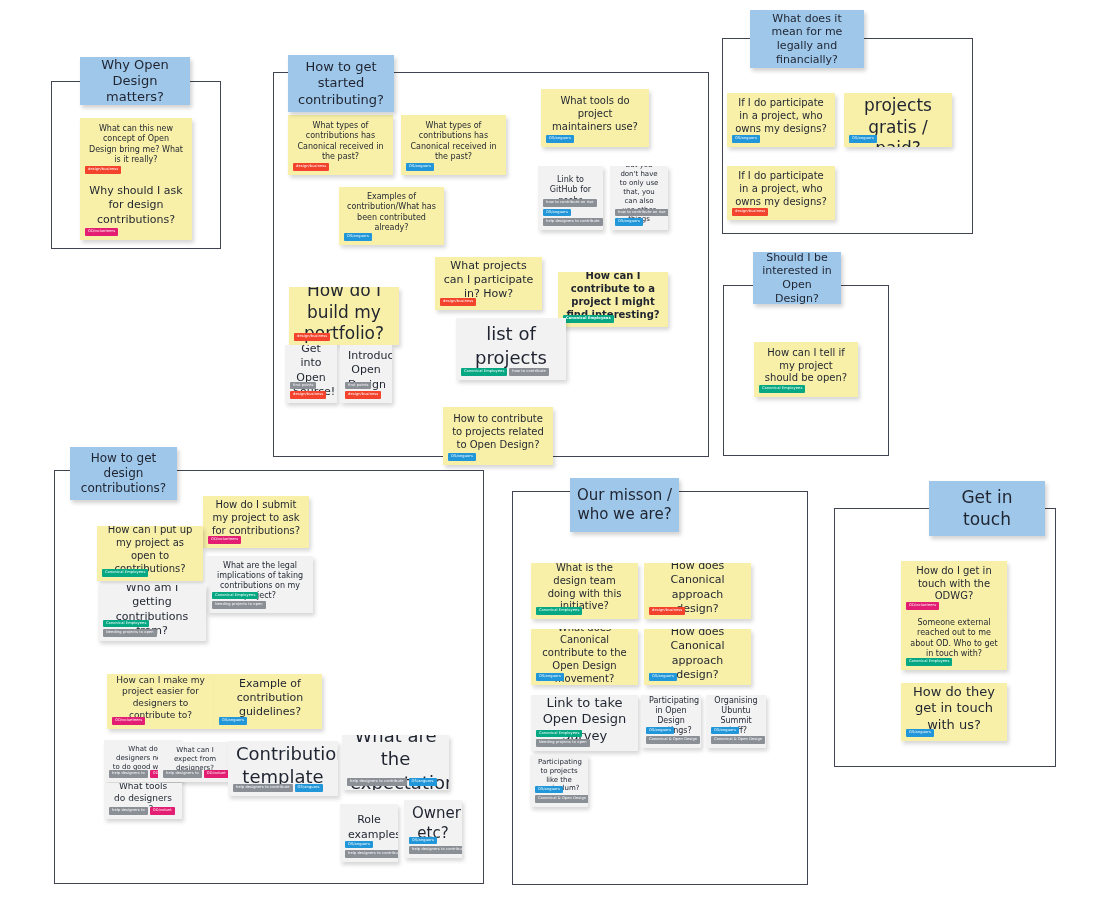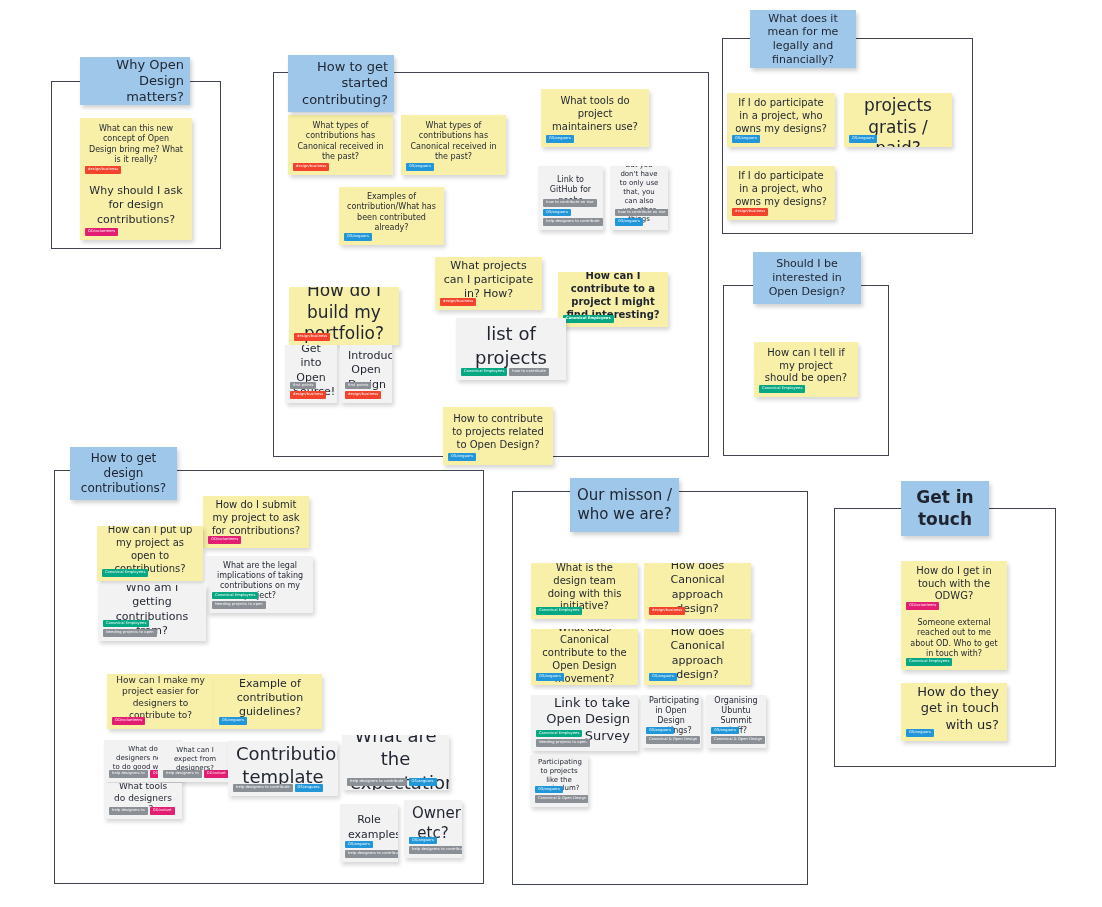--- a/index.html
+++ b/index.html
@@ -76,21 +76,21 @@
   .t-lang{background:#2196d8;}
   .t-canon{background:#06a884;}
   .t-grey{background:#8b8f96;}
 
   
   .s8{font-size:8px;}
   .s9{font-size:9px;}
   .s10{font-size:10px;}
   .s11{font-size:11px;}
   .s12{font-size:12px;}
-  .s13{font-size:13px;text-align:right;}
+  .s13{font-size:13px;}
   .s15{font-size:15px;}
   .s17{font-size:17px;}
   .s18{font-size:18px;}
 </style>
 </head>
 <body>
 
 <div class="board">
 
   <div class="frame" style="left:51px;top:81px;width:170px;height:168px;"></div>
@@ -204,21 +204,21 @@
   </div>
 
   <div class="note yellow s10" style="left:443px;top:379px;width:110px;height:58px;margin-top:28px;">
     <div class="txt">How to contribute to projects related to Open Design?</div>
     <div class="tags">
       <span class="tag t-lang">OS/anguors</span>
     </div>
   </div>
 
   <div class="frame" style="left:722px;top:38px;width:251px;height:196px;"></div>
-  <div class="frame-title s11" style="left:750px;top:10px;width:106px;height:58px;">What does it mean for me legally and financially?</div>
+  <div class="frame-title s11" style="left:750px;top:10px;width:114px;height:58px;">What does it mean for me legally and financially?</div>
 
   <div class="note yellow s10" style="left:727px;top:93px;width:108px;height:54px;">
     <div class="txt">If I do participate in a project, who owns my designs?</div>
     <div class="tags">
       <span class="tag t-lang">OS/anguors</span>
     </div>
   </div>
 
   <div class="note yellow s17" style="left:844px;top:93px;width:108px;height:54px;">
     <div class="txt">Are projects gratis / paid?</div>
@@ -228,21 +228,21 @@
   </div>
 
   <div class="note yellow s10" style="left:727px;top:166px;width:108px;height:54px;">
     <div class="txt">If I do participate in a project, who owns my designs?</div>
     <div class="tags">
       <span class="tag t-design">design/business</span>
     </div>
   </div>
 
   <div class="frame" style="left:723px;top:285px;width:166px;height:171px;"></div>
-  <div class="frame-title s11" style="left:753px;top:252px;width:108px;height:52px;">Should I be interested in Open Design?</div>
+  <div class="frame-title s11" style="left:753px;top:252px;width:88px;height:52px;">Should I be interested in Open Design?</div>
 
   <div class="note yellow s10" style="left:754px;top:342px;width:104px;height:55px;">
     <div class="txt">How can I tell if my project should be open?</div>
     <div class="tags">
       <span class="tag t-canon">Canonical Employees</span>
     </div>
   </div>
 
   <div class="frame" style="left:54px;top:470px;width:430px;height:414px;"></div>
   <div class="frame-title s12" style="left:70px;top:447px;width:107px;height:53px;">How to get design contributions?</div>
@@ -404,21 +404,21 @@
 
   <div class="note grey s7" style="left:530px;top:755px;width:58px;height:52px;font-size:7px;padding-bottom:18px;">
     <div class="txt">Participating to projects like the curriculum?</div>
     <div class="tags stacked">
       <span class="tag t-lang">OS/anguors</span>
       <span class="tag t-grey">Canonical &amp; Open Design</span>
     </div>
   </div>
 
   <div class="frame" style="left:834px;top:508px;width:222px;height:259px;"></div>
-  <div class="frame-title s17" style="left:901px;top:481px;width:88px;height:55px;font-weight:bold;">Get in touch</div>
+  <div class="frame-title s17" style="left:929px;top:481px;width:116px;height:55px;">Get in touch</div>
 
   <div class="note yellow s10" style="left:901px;top:561px;width:106px;height:53px;">
     <div class="txt">How do I get in touch with the ODWG?</div>
     <div class="tags">
       <span class="tag t-commun">OD/volunteers</span>
     </div>
   </div>
 
   <div class="note yellow s8" style="left:901px;top:614px;width:106px;height:56px;">
     <div class="txt">Someone external reached out to me about OD. Who to get in touch with?</div>

